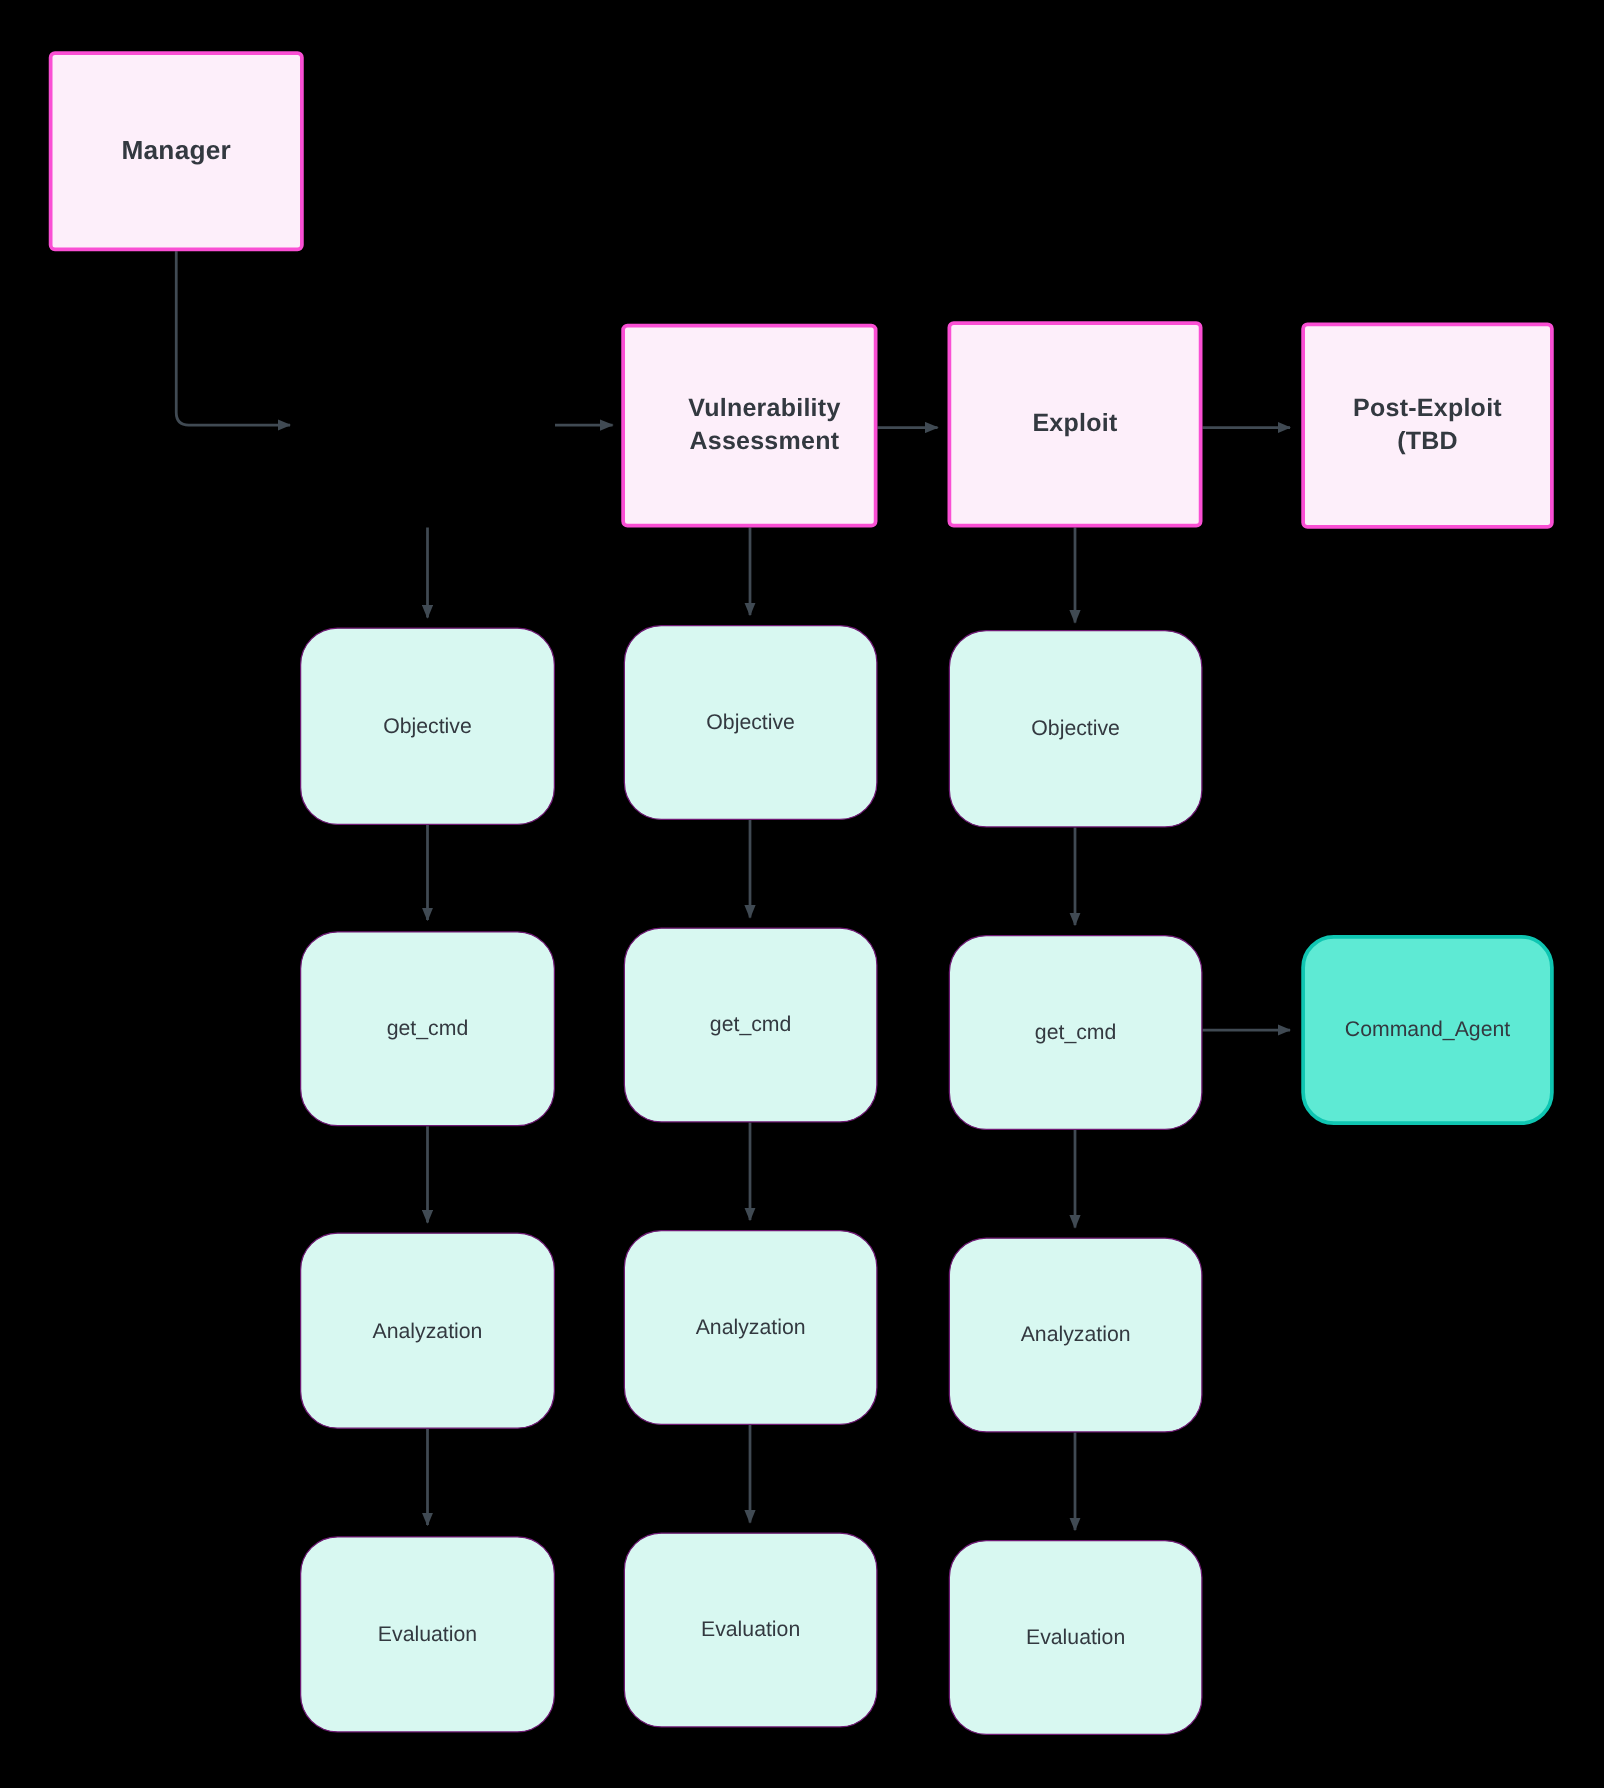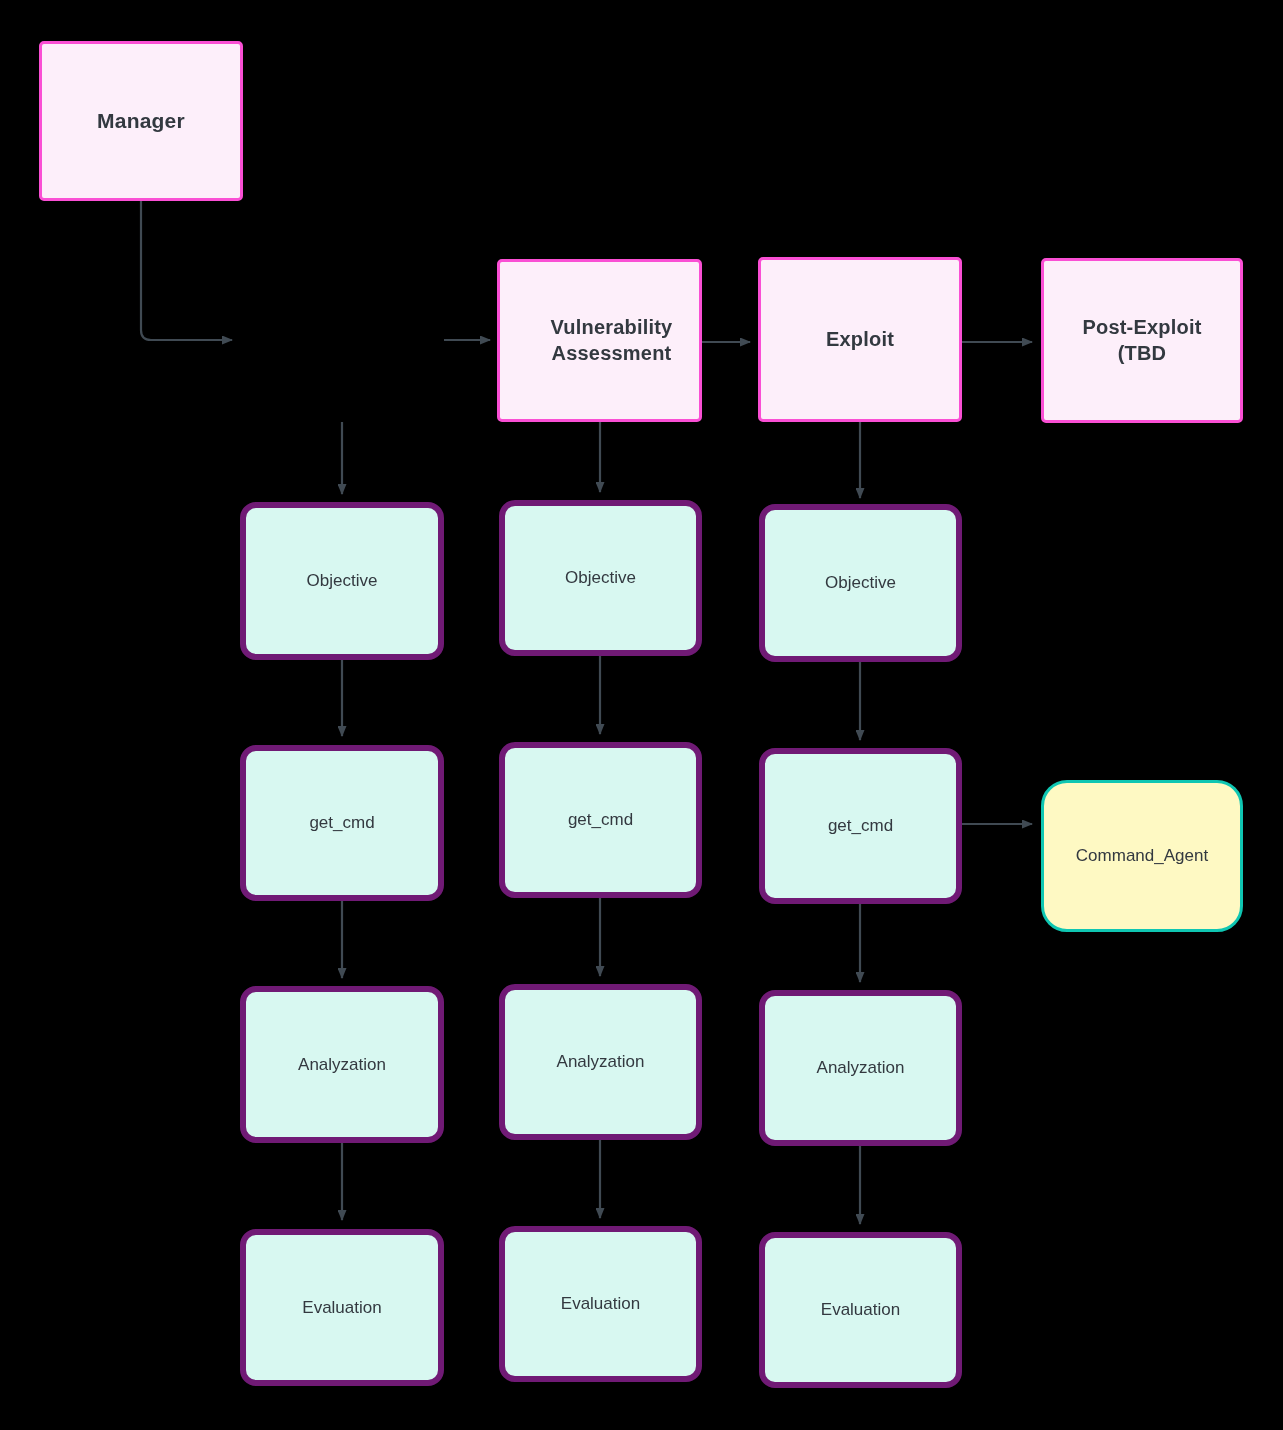--- a/index.html
+++ b/index.html
@@ -37,32 +37,31 @@
   .node-phase {
     background: #fdeffa;
     border: 3px solid #fa4fd4;
     border-radius: 5px;
     font-weight: bold;
     font-size: 20px;
     letter-spacing: 0.2px;
   }
   .node-sub {
     background: #d8f8f1;
-    border: 6px solid #701a75;
-    border-radius: 16px;
+    border: 1px solid #701a75;
+    border-radius: 30px;
     font-weight: normal;
     font-size: 17px;
   }
   .node-agent {
-    background: #fef9c3;
+    background: #5eead4;
     border: 3px solid #0fc6b2;
     border-radius: 26px;
     font-weight: normal;
     font-size: 17px;
-    margin-top: 32px;
   }
   .edge-layer {
     position: absolute;
     left: 0;
     top: 0;
     width: 1283px;
     height: 1430px;
     pointer-events: none;
   }
   .node-label {

